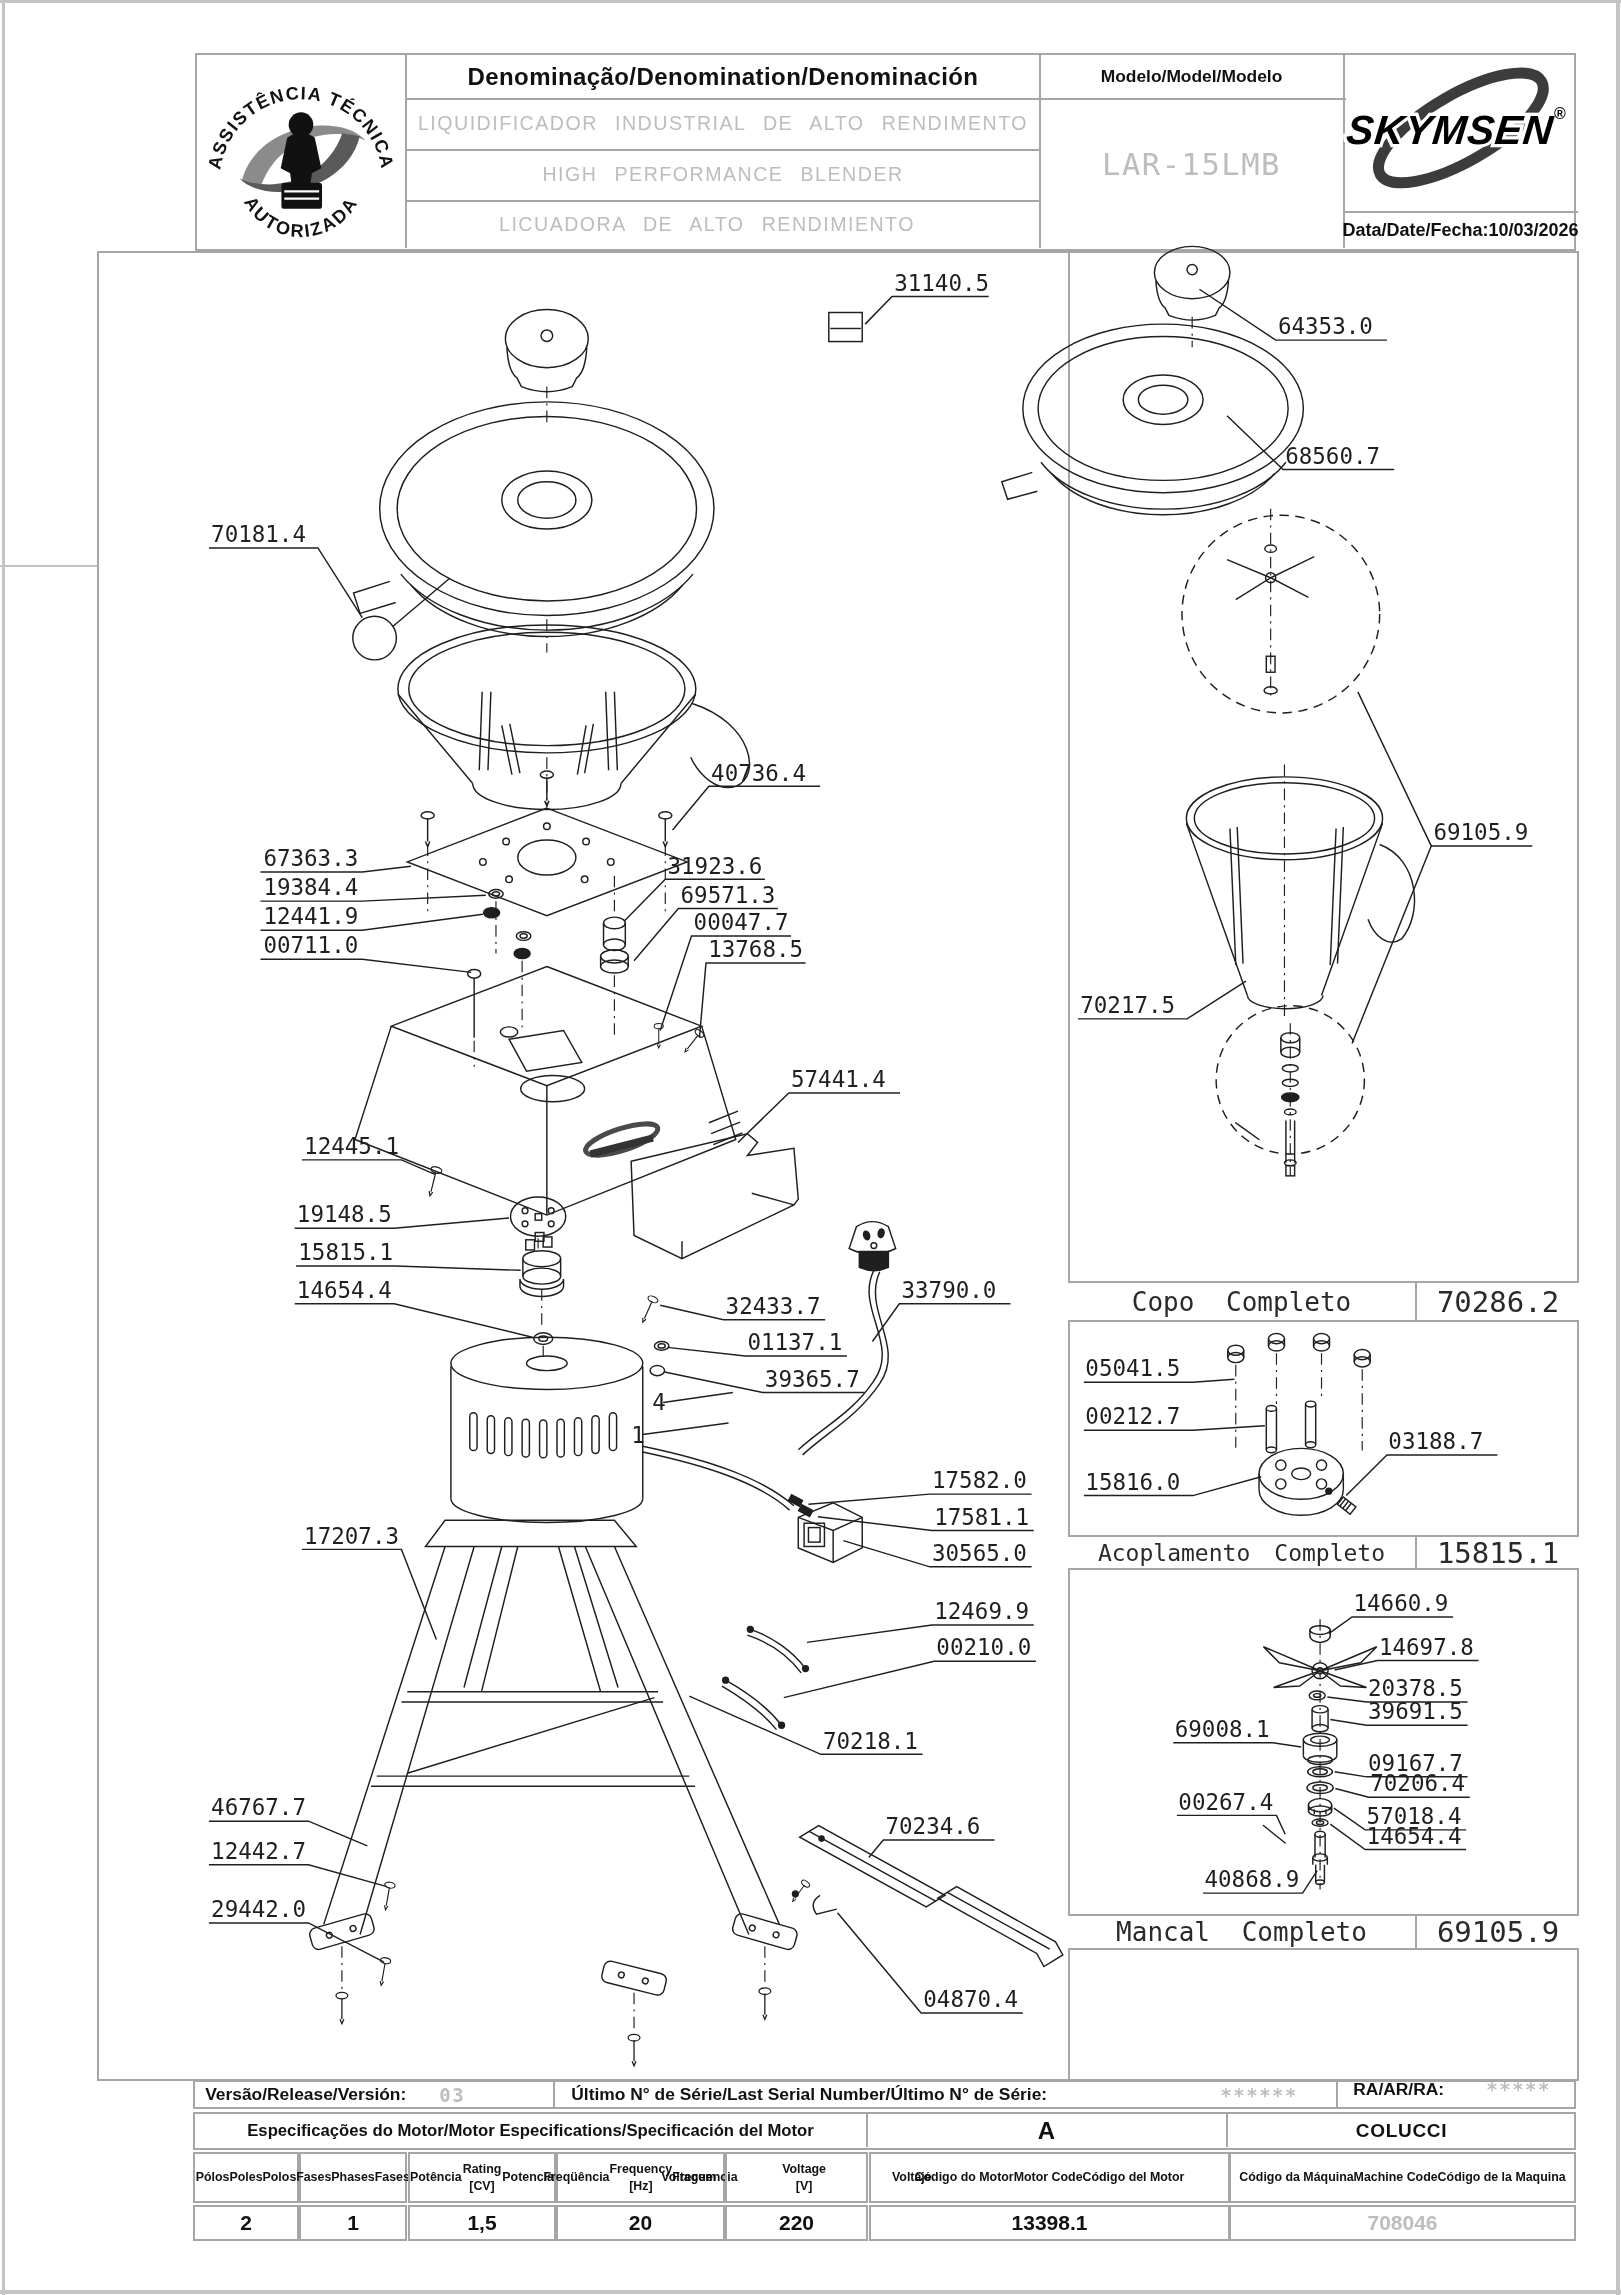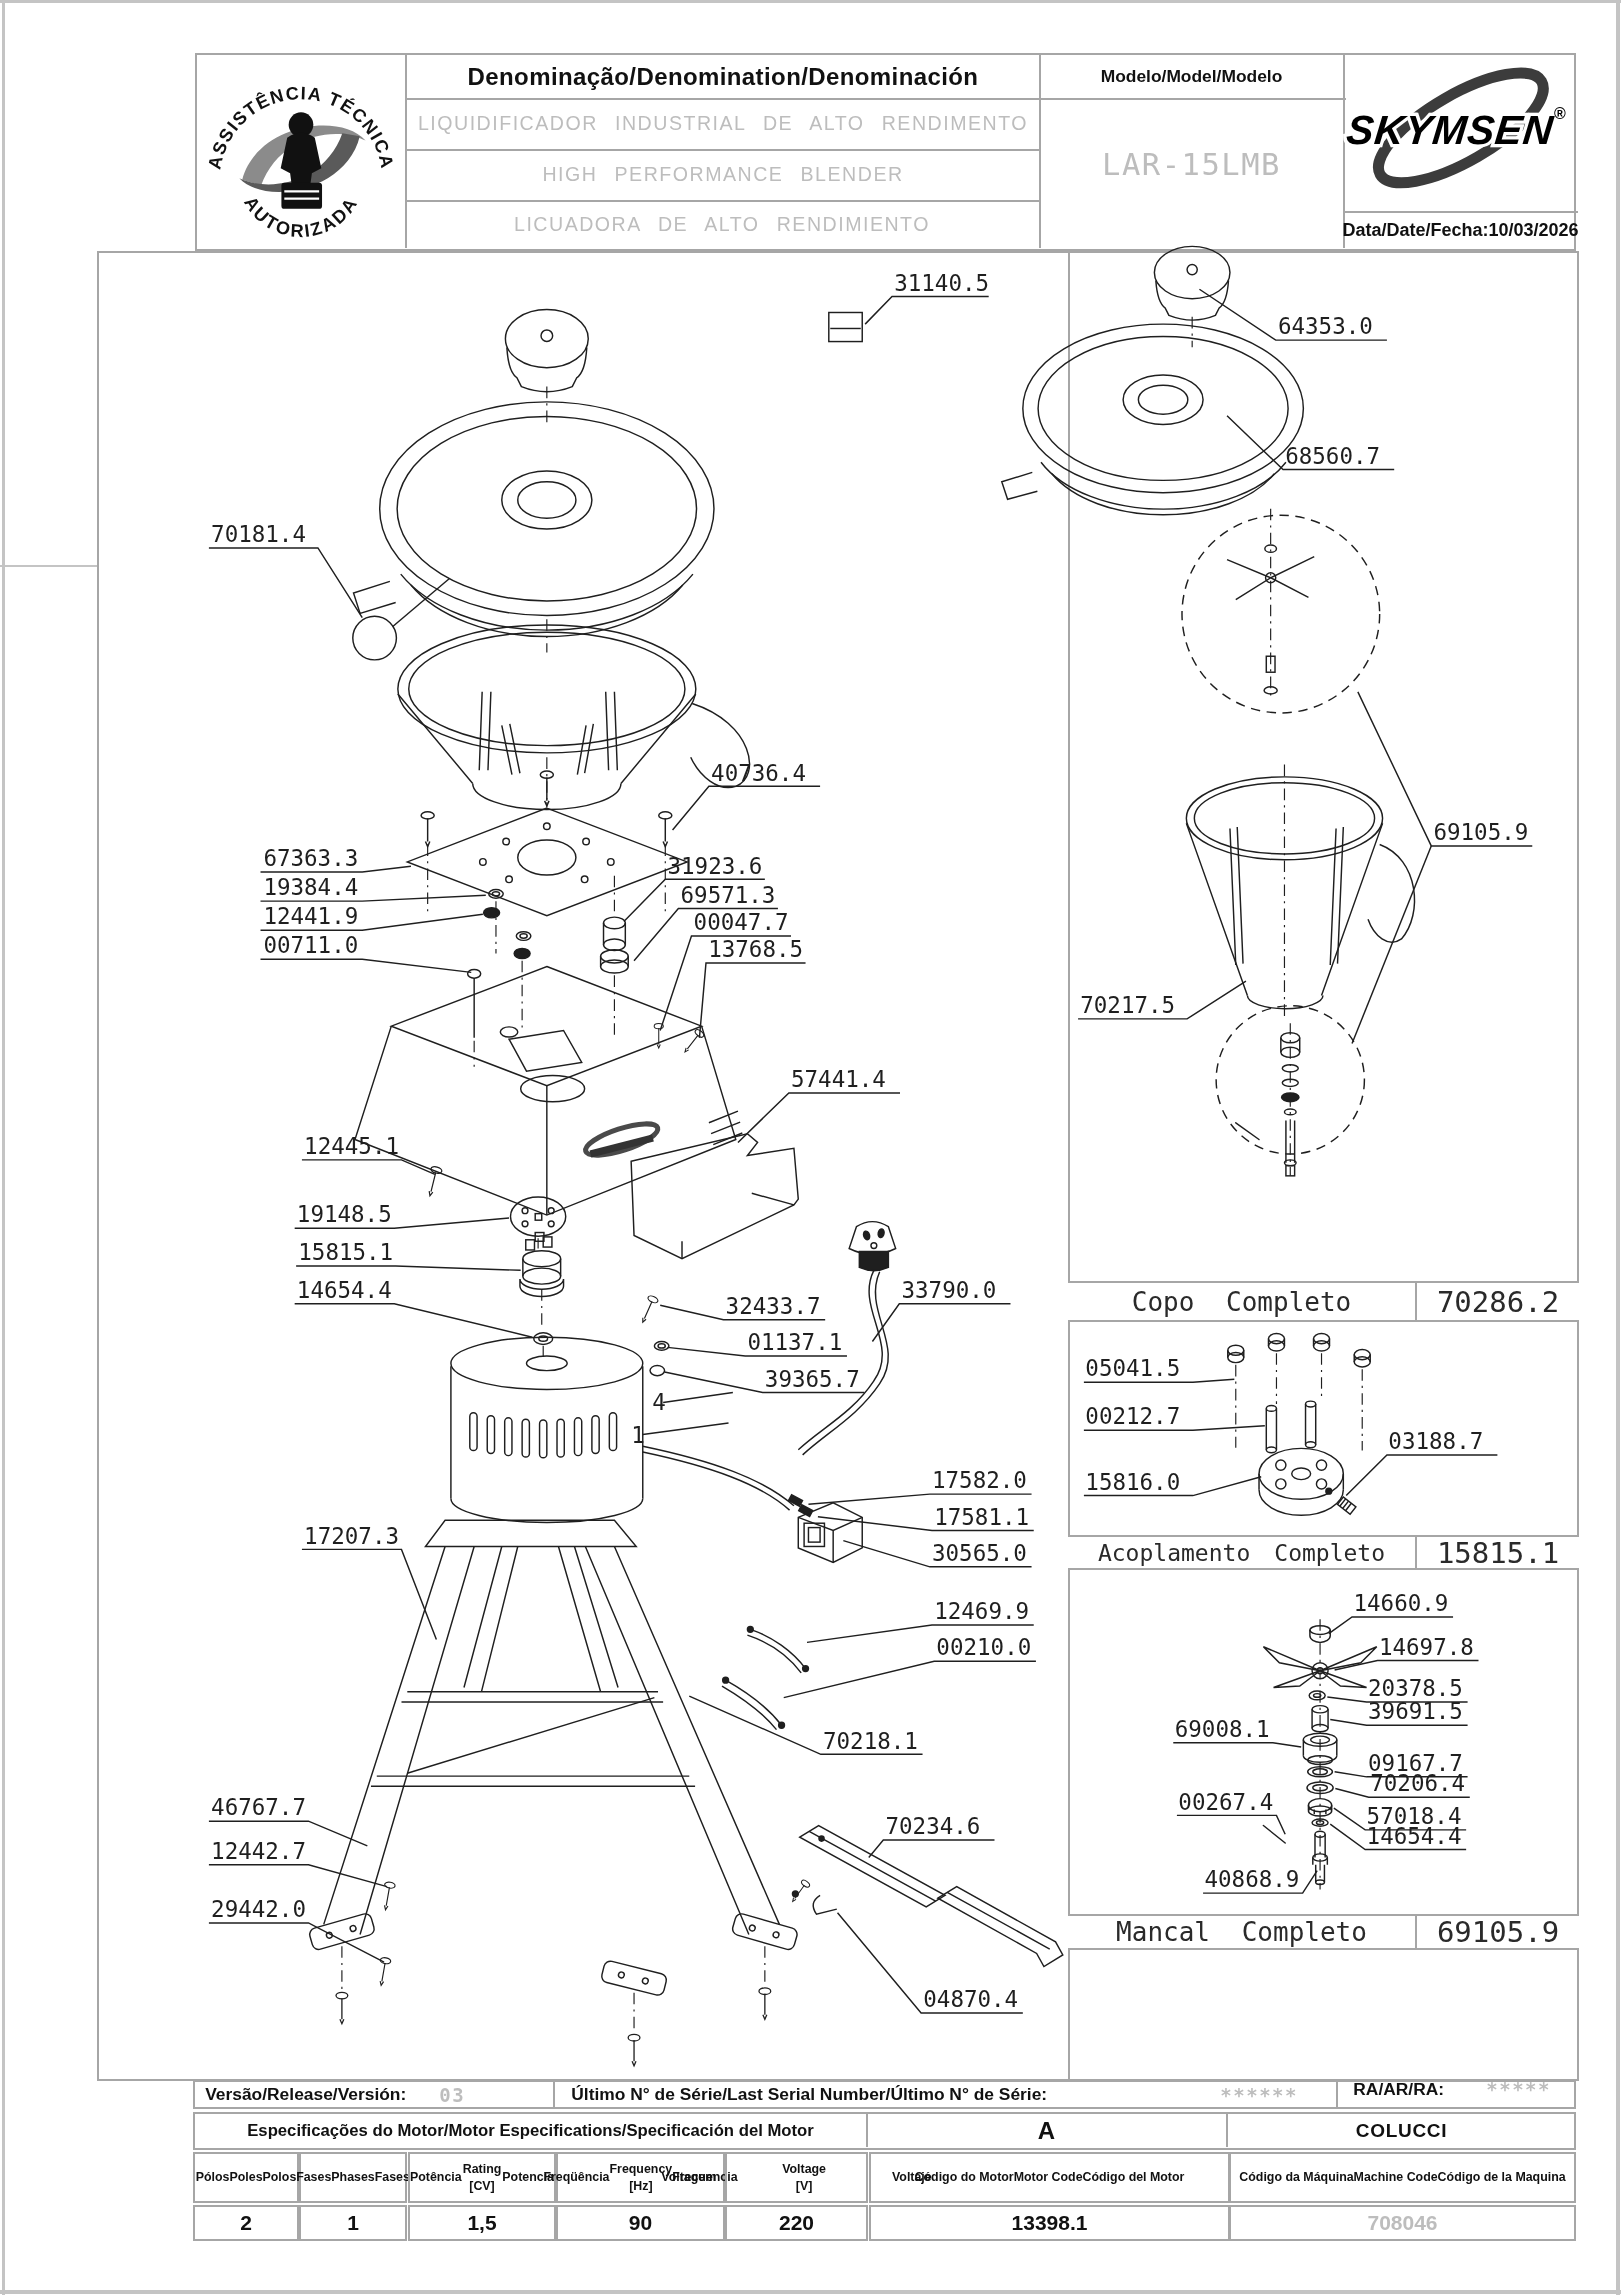--- a/index.html
+++ b/index.html
@@ -79,21 +79,21 @@
         </text>
         <text font-family="Liberation Sans,sans-serif" font-size="25" font-weight="bold" fill="#111" letter-spacing="3">
           <textPath href="#arcB" startOffset="50%" text-anchor="middle">AUTORIZADA</textPath>
         </text>
       </svg>
     </div>
 
     <div class="abs ctr den-title" style="left:208px;top:0;width:636px;height:43px;">Denominação/Denomination/Denominación</div>
     <div class="abs ctr den-row" style="left:208px;top:43px;width:636px;height:51px;">LIQUIDIFICADOR INDUSTRIAL DE ALTO RENDIMENTO</div>
     <div class="abs ctr den-row" style="left:208px;top:94px;width:636px;height:51px;">HIGH PERFORMANCE BLENDER</div>
-    <div class="abs ctr den-row" style="left:207px;top:145px;width:636px;height:49px;border-radius:9px;">LICUADORA DE ALTO RENDIMIENTO</div>
+    <div class="abs ctr den-row" style="left:192px;top:145px;width:636px;height:49px;border-radius:9px;">LICUADORA DE ALTO RENDIMIENTO</div>
 
     <div class="abs ctr model-lab" style="left:842px;top:0;width:305px;height:43px;">Modelo/Model/Modelo</div>
     <div class="abs ctr model-val" style="left:842px;top:80px;width:305px;height:58px;">LAR-15LMB</div>
 
     <div class="abs" style="left:1146px;top:0;width:235px;height:156px;">
       <svg width="235" height="156" viewBox="0 0 323 214">
         <ellipse cx="162" cy="100" rx="128" ry="46" transform="rotate(-30 162 100)" fill="none" stroke="#3c3c3c" stroke-width="15"></ellipse>
         <text x="158" y="122" text-anchor="middle" font-family="Liberation Sans,sans-serif" font-size="56" font-weight="bold" font-style="italic" letter-spacing="1" style="paint-order:stroke;stroke:#fff;stroke-width:9px;fill:#000;" transform="skewX(-6)">SKYMSEN</text>
         <text x="290" y="88" font-family="Liberation Sans,sans-serif" font-size="22" font-weight="bold" fill="#000">®</text>
       </svg>
@@ -602,20 +602,20 @@
         <br>
         <span>Machine Code</span>
         <br>
         <span>Código de la Maquina</span>
       </div>
     </div>
   <div id="spec-value-row">
       <div class="box ctr spec-val" style="left: 193px; top: 2205px; width: 106px; height: 36px;">2</div>
       <div class="box ctr spec-val" style="left: 299px; top: 2205px; width: 108px; height: 36px;">1</div>
       <div class="box ctr spec-val" style="left: 408px; top: 2205px; width: 148px; height: 36px;">1,5</div>
-      <div class="box ctr spec-val" style="left: 556px; top: 2205px; width: 169px; height: 36px;">90</div>
+      <div class="box ctr spec-val" style="left: 556px; top: 2205px; width: 169px; height: 36px;">20</div>
       <div class="box ctr spec-val" style="left: 725px; top: 2205px; width: 143px; height: 36px;">220</div>
       <div class="box ctr spec-val" style="left: 869px; top: 2205px; width: 361px; height: 36px;">13398.1</div>
       <div class="box ctr spec-val grayt" style="left: 1229px; top: 2205px; width: 347px; height: 36px;">708046</div>
     </div>
 
 </div>
 
 
 </body></html>

